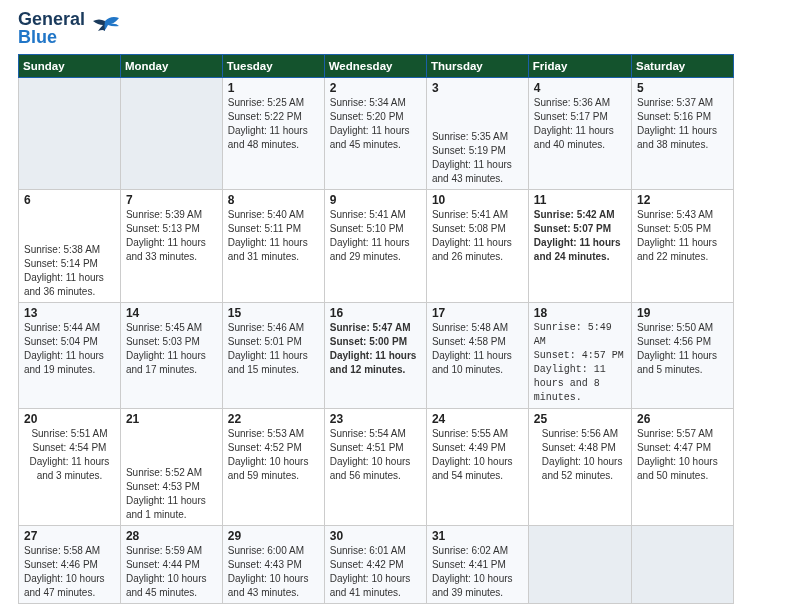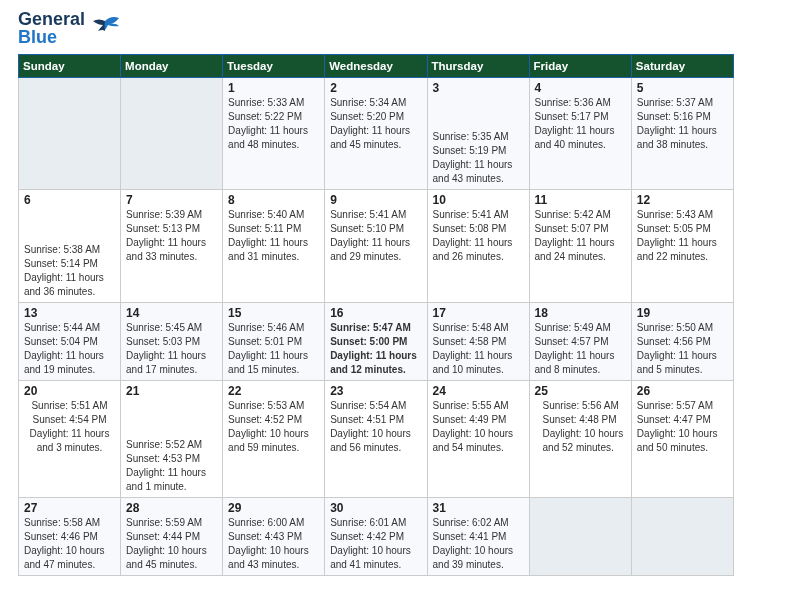--- a/index.html
+++ b/index.html
@@ -119,21 +119,21 @@
           <th>Friday</th>
           <th>Saturday</th>
         </tr>
     </thead>
     <tbody id="calendar-body">
     <tr>
           <td class="empty-cell"></td>
           <td class="empty-cell"></td>
           <td>
             <span class="day-num">1</span>
-            <div class="day-detail" style="white-space: pre-line;">Sunrise: 5:33 AM
+            <div class="day-detail" style="white-space: pre-line;">Sunrise: 5:25 AM
 Sunset: 5:22 PM
 Daylight: 11 hours and 48 minutes.</div>
           </td>
           <td>
             <span class="day-num">2</span>
             <div class="day-detail" style="white-space: pre-line;">Sunrise: 5:34 AM
 Sunset: 5:20 PM
 Daylight: 11 hours and 45 minutes.</div>
           </td>
           <td>
@@ -181,21 +181,21 @@
 Daylight: 11 hours and 29 minutes.</div>
           </td>
           <td>
             <span class="day-num">10</span>
             <div class="day-detail" style="white-space: pre-line;">Sunrise: 5:41 AM
 Sunset: 5:08 PM
 Daylight: 11 hours and 26 minutes.</div>
           </td>
           <td>
             <span class="day-num">11</span>
-            <div class="day-detail" style="white-space: pre-line;">Sunrise: 5:42 AM
+            <div class="day-detail" style="white-space: pre-line; font-weight: bold;">Sunrise: 5:42 AM
 Sunset: 5:07 PM
 Daylight: 11 hours and 24 minutes.</div>
           </td>
           <td>
             <span class="day-num">12</span>
             <div class="day-detail" style="white-space: pre-line;">Sunrise: 5:43 AM
 Sunset: 5:05 PM
 Daylight: 11 hours and 22 minutes.</div>
           </td>
         </tr>
@@ -225,21 +225,21 @@
 Daylight: 11 hours and 12 minutes.</div>
           </td>
           <td>
             <span class="day-num">17</span>
             <div class="day-detail" style="white-space: pre-line;">Sunrise: 5:48 AM
 Sunset: 4:58 PM
 Daylight: 11 hours and 10 minutes.</div>
           </td>
           <td>
             <span class="day-num">18</span>
-            <div class="day-detail" style="white-space: pre-line;">Sunrise: 5:49 AM
+            <div class="day-detail" style="white-space: pre-line; font-family: Liberation Mono, monospace;">Sunrise: 5:49 AM
 Sunset: 4:57 PM
 Daylight: 11 hours and 8 minutes.</div>
           </td>
           <td>
             <span class="day-num">19</span>
             <div class="day-detail" style="white-space: pre-line;">Sunrise: 5:50 AM
 Sunset: 4:56 PM
 Daylight: 11 hours and 5 minutes.</div>
           </td>
         </tr>

